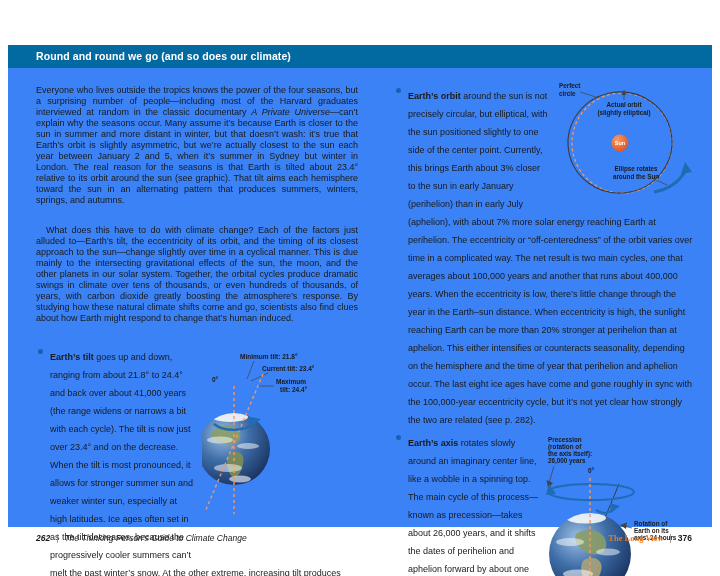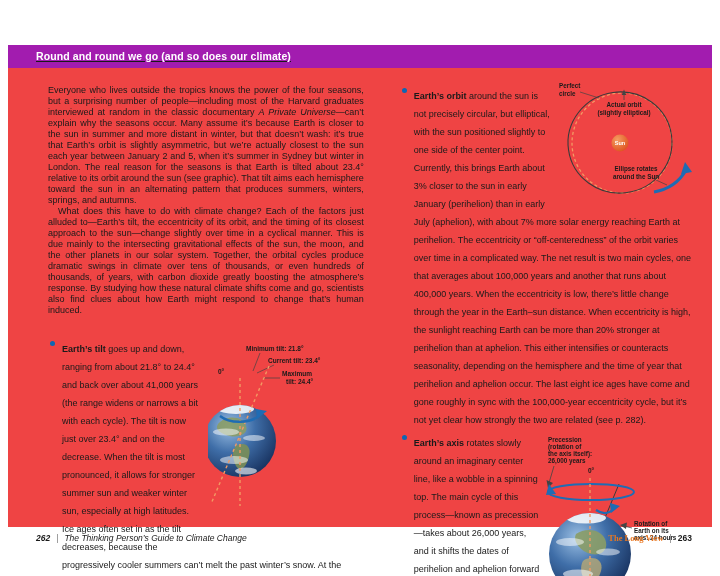--- a/index.html
+++ b/index.html
@@ -1,29 +1,29 @@
 <!DOCTYPE html>
 <html><head>
 <meta charset="utf-8">
 <style>
   * { margin:0; padding:0; box-sizing:border-box; }
   html,body { width:720px; height:576px; background:#ffffff; font-family:"Liberation Sans", sans-serif; color:#1a1a1a; }
   .frame { position:relative; width:720px; height:576px; overflow:hidden; background:#fff; }
 
-  .header-bar { position:absolute; left:8px; top:45px; width:704px; height:23px; background:#a21caf;text-decoration:underline; }
+  .header-bar { position:absolute; left:8px; top:45px; width:704px; height:23px; background:#0369a1; }
   .header-bar .title { display:block; padding-left:28px; line-height:23px; color:#ffffff; font-size:10.5px; font-weight:bold; letter-spacing:.1px; }
 
-  .content-panel { position:absolute; left:8px; top:68px; width:704px; height:459px; background:#ef4444;padding-left:12px; }
+  .content-panel { position:absolute; left:8px; top:68px; width:704px; height:459px; background:#3b82f6; }
   .columns { display:flex; padding:17px 18px 0 28px; }
   .col-left { width:322px; }
   .gap { width:36px; flex:0 0 36px; }
   .col-right { width:300px; }
 
   .body-text { font-size:9px; line-height:11px; text-align:justify; }
-  .para2 { text-indent:10px; }
+  .para2 { text-indent:10px;margin-top:19px; }
   .lead { font-weight:bold; }
   .bold-word { font-weight:normal; }
   .it { font-style:italic; }
 
   .bullet { position:relative; padding-left:14px; }
   .bullet .dot { position:absolute; left:2px; top:3px; width:5px; height:5px; border-radius:50%; background:#0e66b2; }
   .bullet-tilt { margin-top:22px; }
   .bullet-axis { margin-top:5px; }
 
   .tilt-float { float:right; width:156px; height:198px; margin-left:6px; margin-top:2px; }
@@ -220,16 +220,16 @@
 
       </div>
     </div>
   </div>
 
   <div class="footer-left">
     <span class="pg-num">262</span><span class="f-div">|</span><span>The Thinking Person’s Guide to Climate Change</span>
   </div>
 
   <div class="footer-right">
-    <span class="section-name">The Long View</span><span class="f-div">|</span><span class="pg-num">263</span>
+    <span class="section-name">The Long View</span><span class="f-div">|</span><span class="pg-num">376</span>
   </div>
 
 </div>
 
 </body></html>

